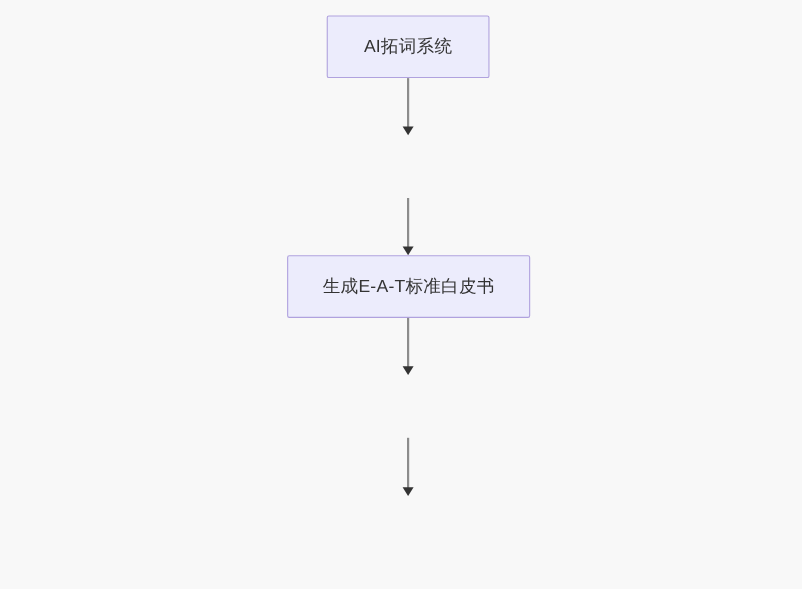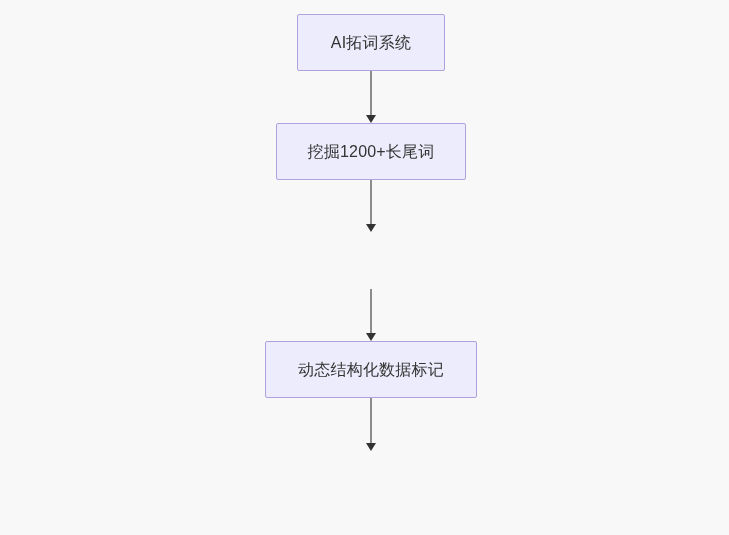--- a/index.html
+++ b/index.html
@@ -74,38 +74,35 @@
 
     <div class="node" style="left:297px; top:14px; width:148px; height:57px;">
       <span>AI拓词系统</span>
     </div>
 
     <div class="connector" style="left:360px; top:71px; height:52px;">
       <div class="line"></div>
       <div class="head"></div>
     </div>
 
-    <div class="node" style="left:276px; top:123px; width:190px; height:57px;">
-      <span>挖掘1200+长尾词</span>
-    </div>
 
     <div class="connector" style="left:360px; top:180px; height:52px;">
       <div class="line"></div>
       <div class="head"></div>
     </div>
 
+    <div class="node" style="left:261px; top:232px; width:221px; height:57px;">
+      <span>生成E-A-T标准白皮书</span>
+    </div>
 
     <div class="connector" style="left:360px; top:289px; height:52px;">
       <div class="line"></div>
       <div class="head"></div>
     </div>
 
-    <div class="node" style="left:265px; top:341px; width:212px; height:57px;">
-      <span>动态结构化数据标记</span>
-    </div>
 
     <div class="connector" style="left:360px; top:398px; height:53px;">
       <div class="line"></div>
       <div class="head"></div>
     </div>
 
 
   </div>
 </div>
 

